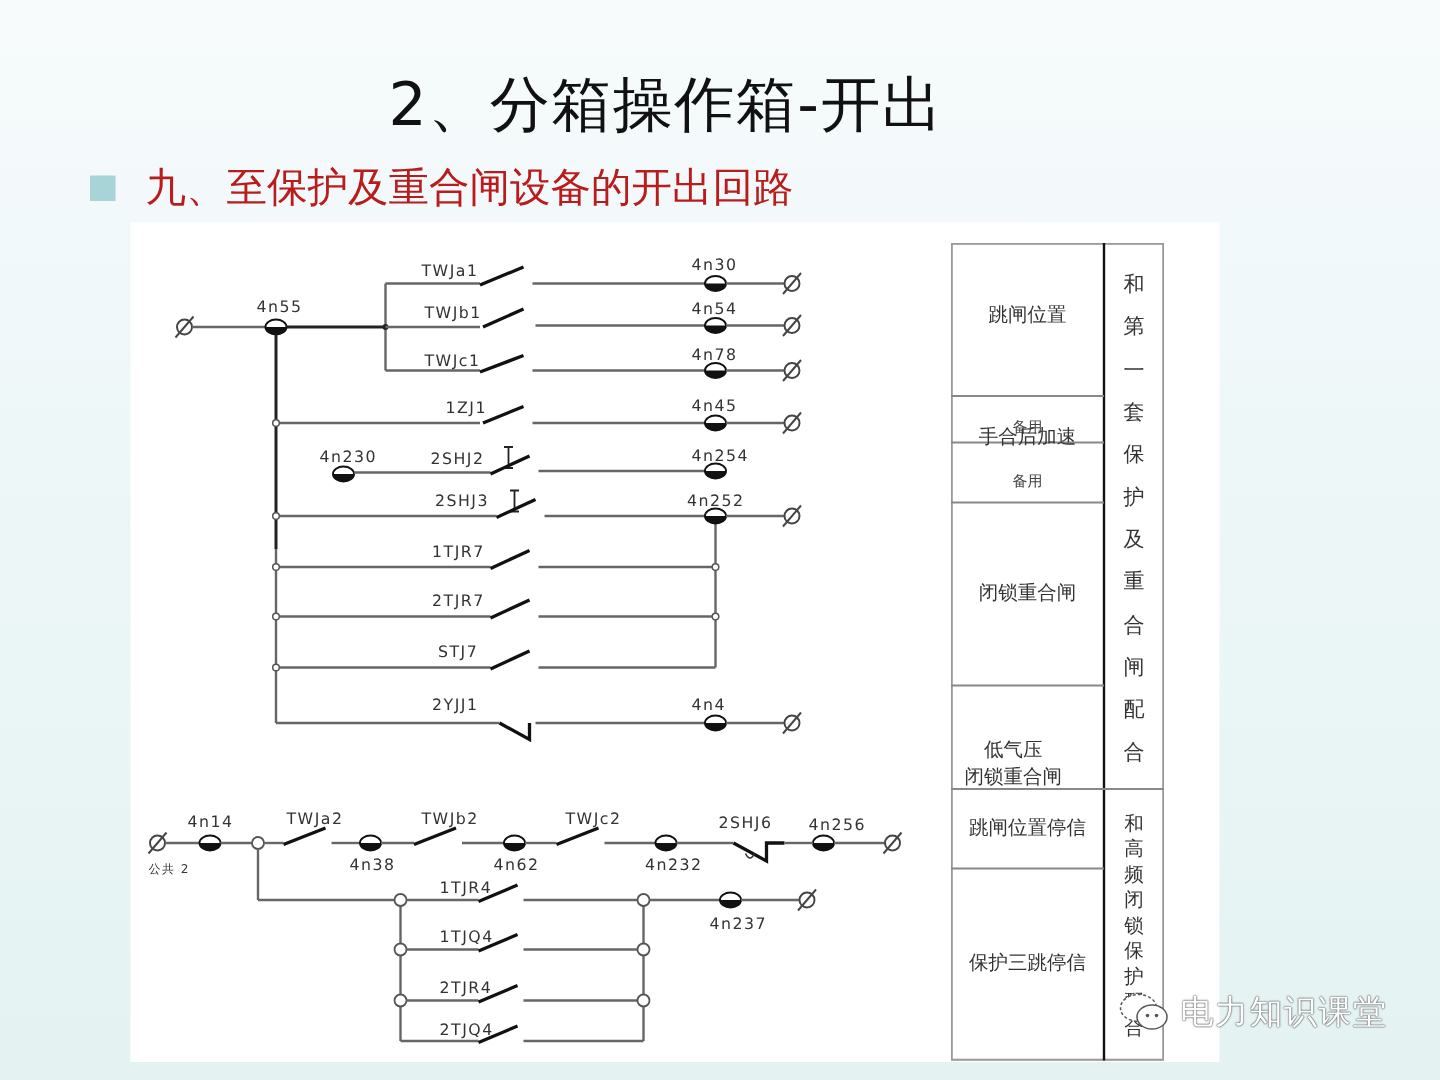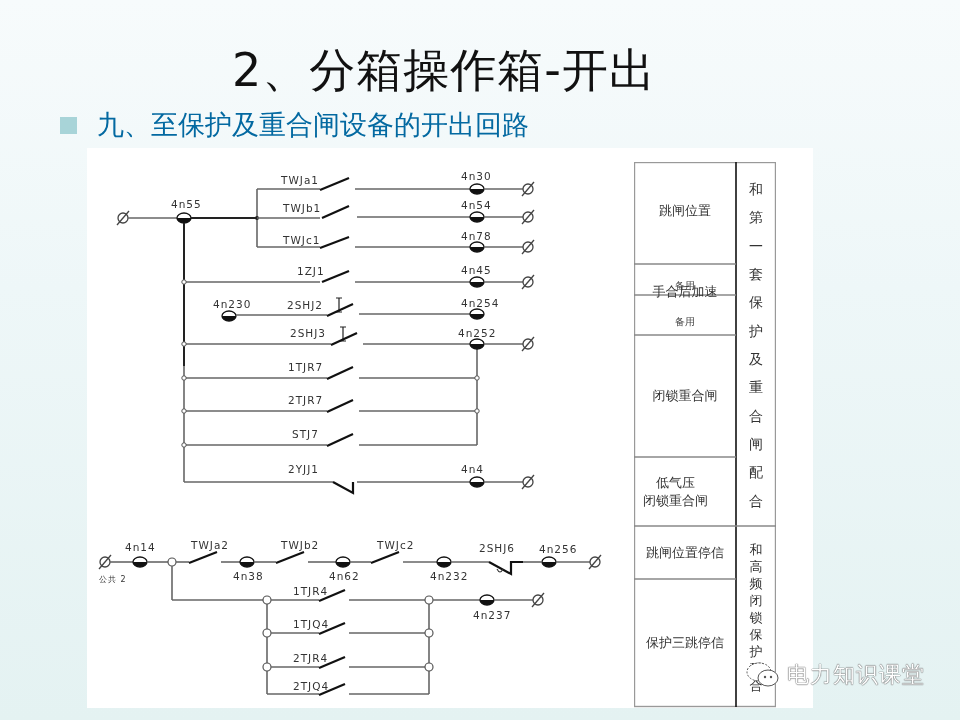--- a/index.html
+++ b/index.html
@@ -3,26 +3,26 @@
 <meta charset="utf-8">
 <style>
   html, body { margin:0; padding:0; }
   body {
     width:960px; height:720px; overflow:hidden; position:relative;
     background: linear-gradient(180deg, #f7fbfc 0%, #eef7f8 40%, #e4f2f2 100%);
     font-family: "DejaVu Sans", "Liberation Sans", sans-serif;
   }
   .title {
     position:absolute; left:0; top:40px; width:888px; text-align:center;
-    font-size:46px; color:#111; letter-spacing:1px; line-height:60px;
+    font-size:40px; color:#111; letter-spacing:1px; line-height:60px;
     font-family: "DejaVu Sans", sans-serif;
   }
   .bullet-row { position:absolute; left:60px; top:108px; height:34px; display:flex; align-items:center; }
   .bullet { width:17px; height:17px; background:#a8d4d8; margin-right:20px; }
-  .subtitle { font-size:27px; color:#0369a1; font-family:"DejaVu Sans", sans-serif; }
+  .subtitle { font-size:27px; color:#b91c1c; font-family:"DejaVu Sans", sans-serif; }
   .panel {
     position:absolute; left:87px; top:148px; width:726px; height:560px; background:#fff;
   }
   svg { position:absolute; left:0; top:0; }
   .lbl { font-family:"DejaVu Sans", sans-serif; font-size:10.5px; fill:#333; letter-spacing:1px; }
   .wire { stroke:#666; stroke-width:1.6; fill:none; }
   .wire-dark { stroke:#222; stroke-width:2; fill:none; }
   .contact { stroke:#111; stroke-width:2.2; fill:none; }
   .table {
     position:absolute; left:547px; top:14px; width:142px; height:544px;
@@ -290,21 +290,21 @@
     <div class="cell" style="left:0;top:102px;width:102px;height:31px">
       <span class="small">备用</span>
     </div>
     <div class="cell" style="left:0;top:133px;width:102px;height:24px">
       <span>手合后加速</span>
       <span class="small">备用</span>
     </div>
     <div class="cell" style="left:0;top:173px;width:102px;height:122px">
       <span>闭锁重合闸</span>
     </div>
-    <div class="cell" style="left:0;top:295px;width:83px;height:69px">
+    <div class="cell" style="left:0;top:313px;width:83px;height:69px">
       <span>低气压</span>
       <span>闭锁重合闸</span>
     </div>
     <div class="cell" style="left:0;top:417px;width:102px;height:128px">
       <span>保护三跳停信</span>
     </div>
     <div class="cell" style="left:0;top:364px;width:102px;height:53px">
       <span>跳闸位置停信</span>
     </div>
 

